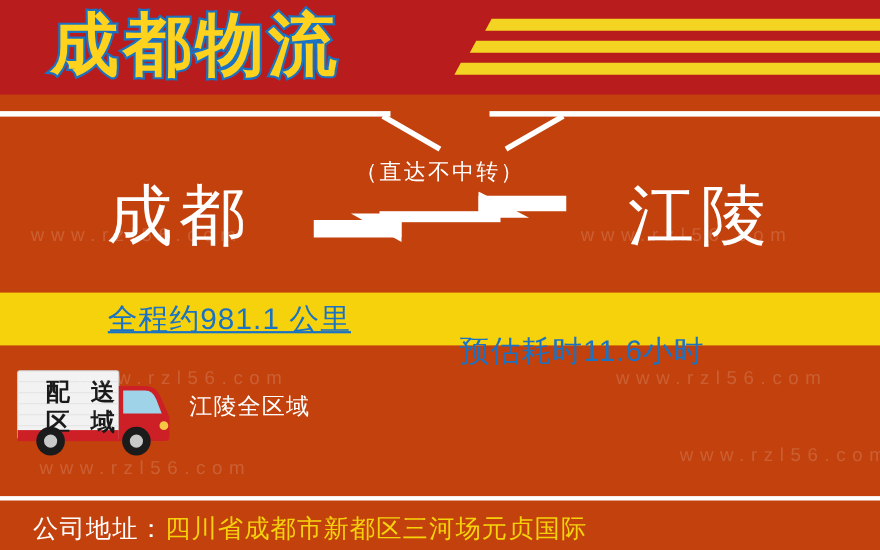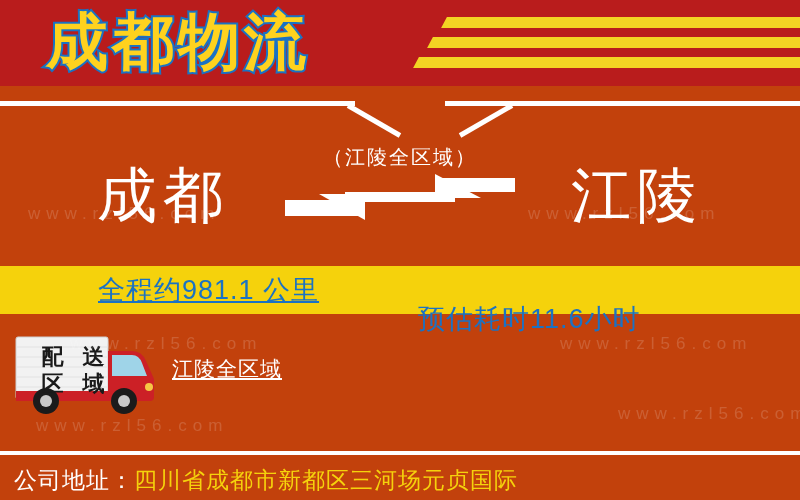--- a/index.html
+++ b/index.html
@@ -180,39 +180,38 @@
     font-weight: bold;
     line-height: 1;
   }
   .area-text {
     position: absolute;
     left: 172px; top: 24px;
     color: #ffffff;
     font-size: 21px;
     letter-spacing: 1px;
     white-space: nowrap;
-    text-decoration: underline;
   }
 
   
   .footer-rule {
     position: absolute;
     left: 0; top: 365px;
     width: 800px; height: 4px;
     background: #ffffff;
   }
   .footer {
     position: absolute;
     left: 0; top: 374px;
     width: 800px; height: 40px;
     line-height: 40px;
     white-space: nowrap;
     font-size: 23px;
     letter-spacing: 1px;
-    padding-left: 14px;
+    padding-left: 30px;
     box-sizing: border-box;
   }
   .footer .lbl  { color: #ffffff; }
   .footer .addr { color: #f5d20c; }
 </style>
 </head>
 <body>
 
 <div id="banner">
 
@@ -231,21 +230,21 @@
       <div class="chev-line left"></div>
       <div class="chev-line right"></div>
       <div class="chev-arm a1"></div>
       <div class="chev-arm a2"></div>
     </div>
 
     <div class="route">
       <div class="city origin">成都</div>
 
       <div class="mid">
-        <div class="mid-top">（江陵全区域）</div>
+        <div class="mid-top">（直达不中转）</div>
         <div class="arrows">
           <svg width="230" height="46" viewBox="0 0 230 46" xmlns="http://www.w3.org/2000/svg">
             <polygon points="230,4 150,4 150,18 230,18" fill="#ffffff"></polygon>
             <polygon points="150,0 150,24 196,24" fill="#ffffff"></polygon>
             <polygon points="0,42 80,42 80,26 0,26" fill="#ffffff"></polygon>
             <polygon points="80,46 80,20 34,20" fill="#ffffff"></polygon>
             <rect x="60" y="18" width="110" height="10" fill="#ffffff"></rect>
           </svg>
         </div>
       </div>

